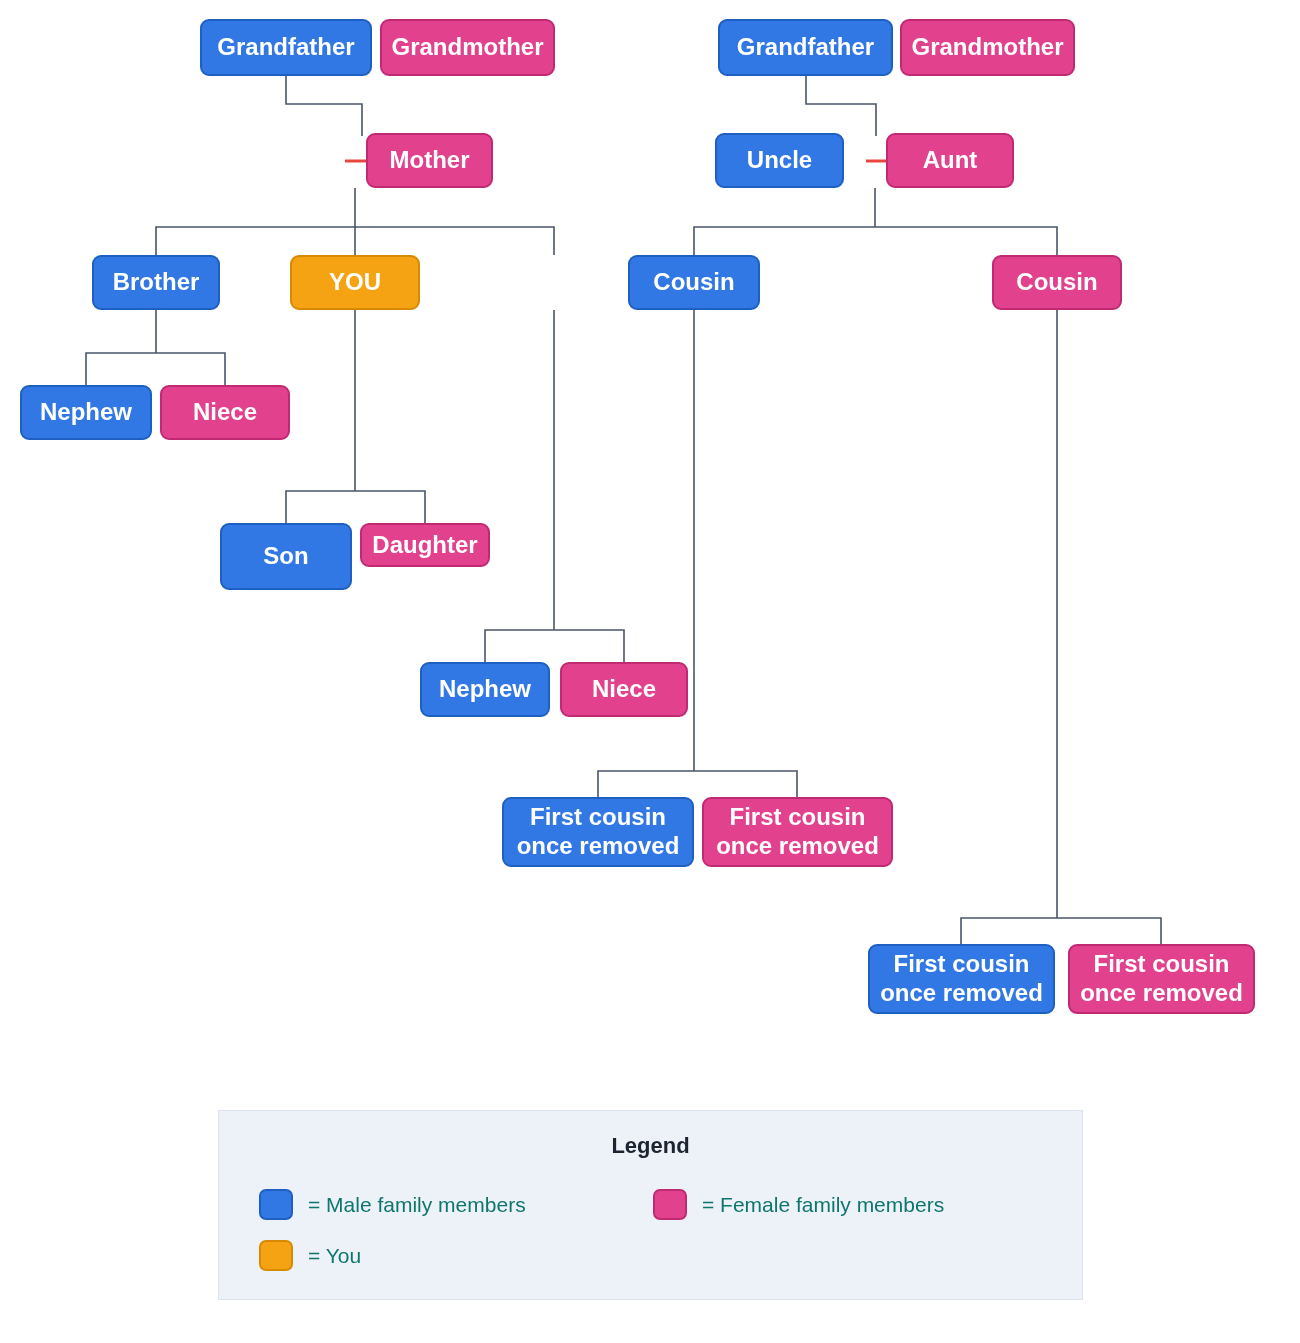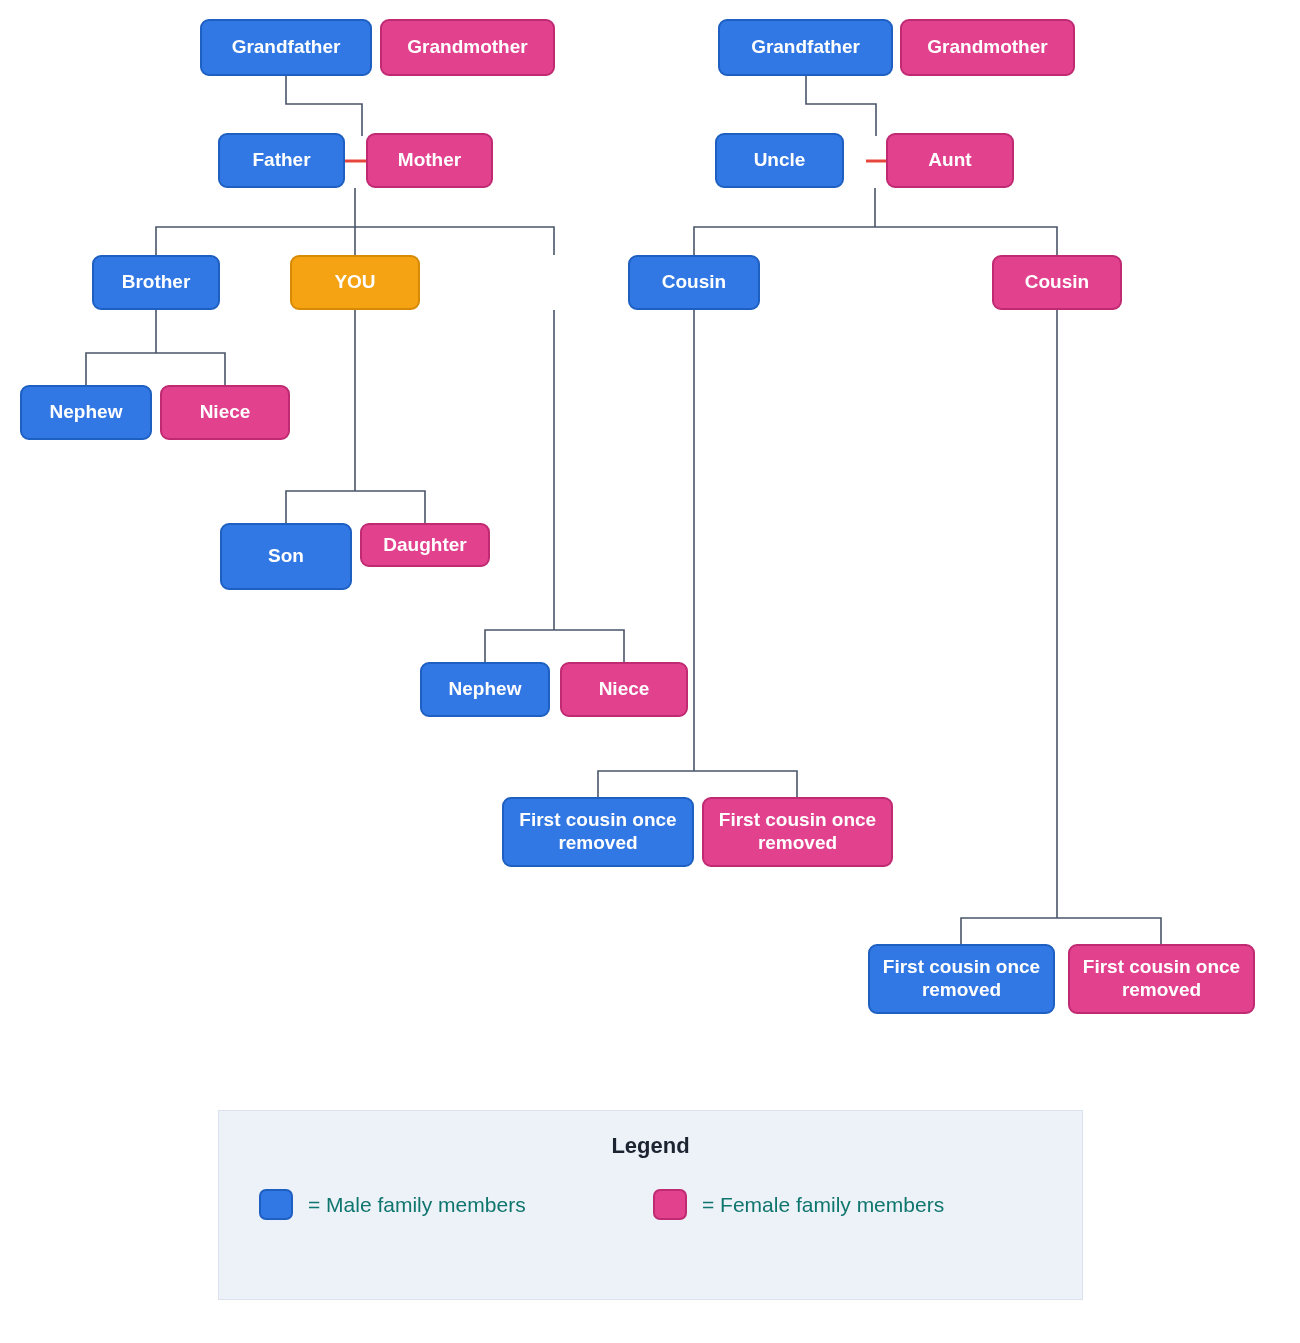--- a/index.html
+++ b/index.html
@@ -33,21 +33,21 @@
     position: absolute;
     box-sizing: border-box;
     border-radius: 9px;
     border: 2px solid transparent;
     display: flex;
     align-items: center;
     justify-content: center;
     text-align: center;
     color: #ffffff;
     font-weight: 700;
-    font-size: 19px;
+    font-size: 24px;
     line-height: 1.2;
     padding: 0 10px;
   }
   .node.male {
     background: var(--male, #3178e4);
     border-color: var(--male_border, #1e5fc2);
   }
   .node.female {
     background: var(--female, #e2418d);
     border-color: var(--female_border, #c02a72);
@@ -149,23 +149,20 @@
   <div class="node female" style="left:380px;top:19px;width:175px;height:57px">
     <span>Grandmother</span>
   </div>
   <div class="node male" style="left:718px;top:19px;width:175px;height:57px">
     <span>Grandfather</span>
   </div>
   <div class="node female" style="left:900px;top:19px;width:175px;height:57px">
     <span>Grandmother</span>
   </div>
 
-  <div class="node male" style="left:218px;top:133px;width:127px;height:55px">
-    <span>Father</span>
-  </div>
   <div class="node female" style="left:366px;top:133px;width:127px;height:55px">
     <span>Mother</span>
   </div>
   <div class="node male" style="left:715px;top:133px;width:129px;height:55px">
     <span>Uncle</span>
   </div>
   <div class="node female" style="left:886px;top:133px;width:128px;height:55px">
     <span>Aunt</span>
   </div>
 
@@ -221,16 +218,20 @@
     <div class="legend-title">Legend</div>
     <div class="legend-grid">
       <div class="legend-item">
         <span class="swatch male"></span>
         <span class="legend-label">= Male family members</span>
       </div>
       <div class="legend-item">
         <span class="swatch female"></span>
         <span class="legend-label">= Female family members</span>
       </div>
+      <div class="legend-item row2">
+        <span class="swatch you"></span>
+        <span class="legend-label">= You</span>
+      </div>
     </div>
   </div>
 
 </div>
 
 </body></html>

